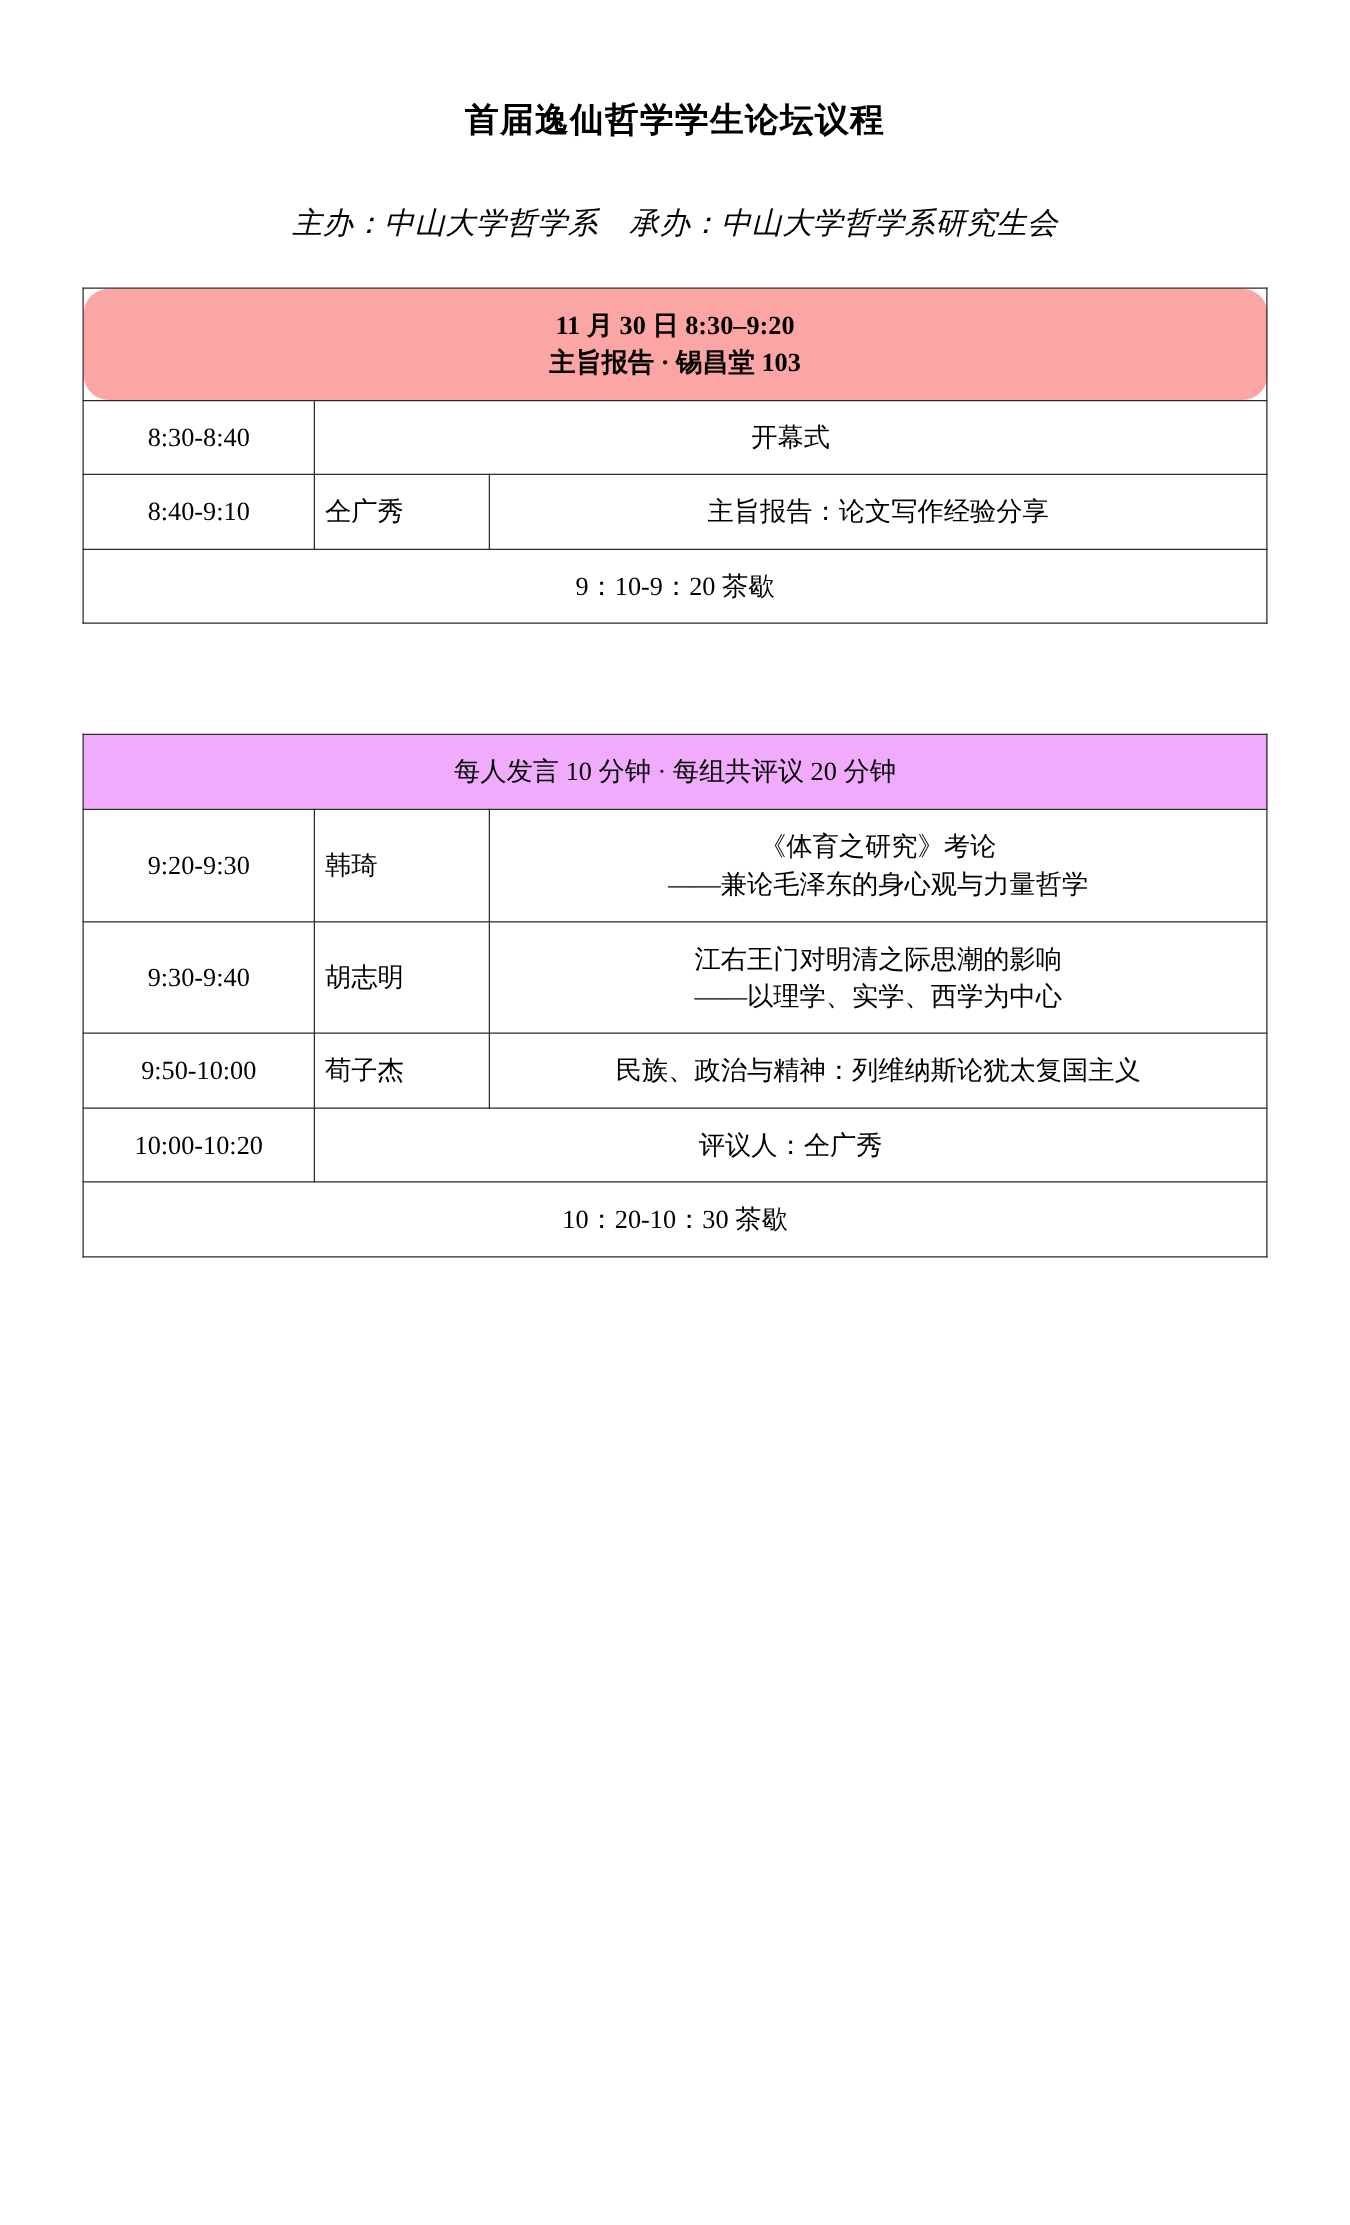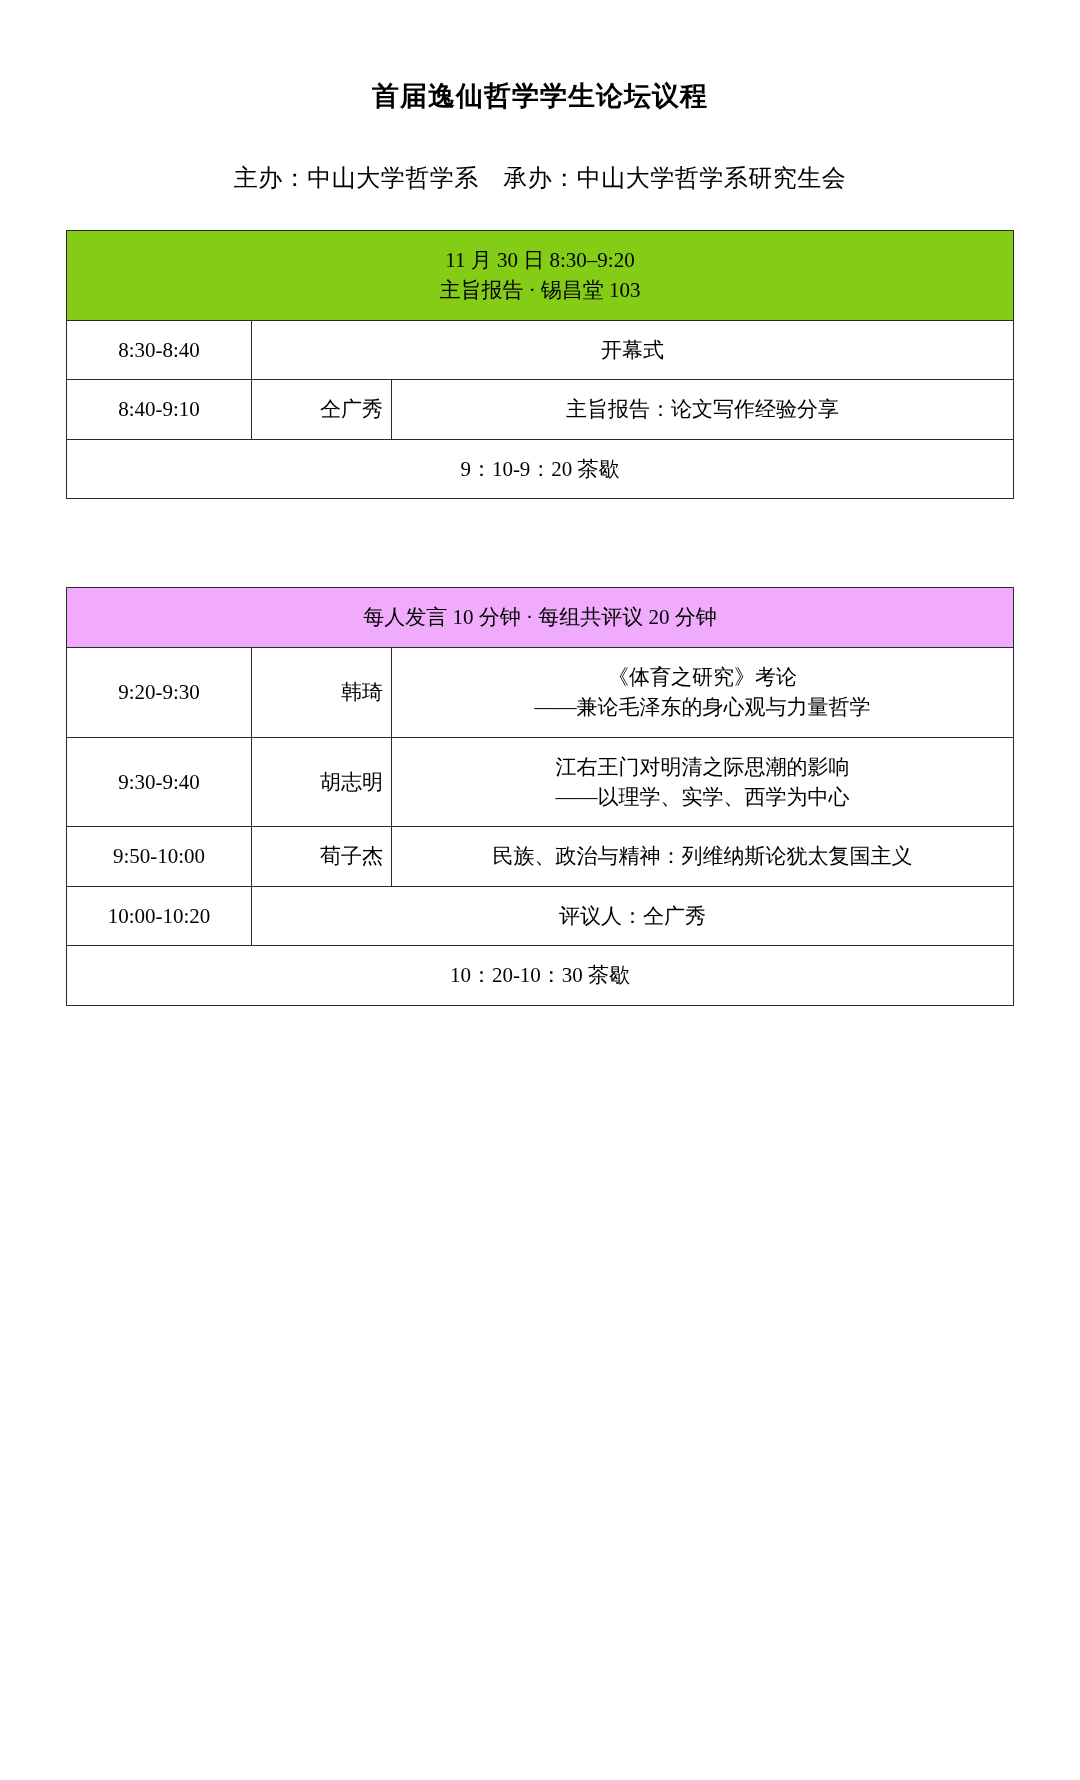--- a/index.html
+++ b/index.html
@@ -24,62 +24,64 @@
     font-size: 27px;
     font-weight: bold;
     letter-spacing: 1px;
     margin: 0 0 48px 0;
   }
   .doc-subtitle {
     text-align: center;
     font-size: 24px;
     margin: 0 0 36px 0;
     letter-spacing: 0.5px;
+    font-style: italic;
   }
   table.agenda {
     width: 100%;
     border-collapse: collapse;
     table-layout: fixed;
     margin-bottom: 62px;
   }
   table.agenda td {
     border: 1px solid #2b2b2b;
     padding: 14px 8px;
     font-size: 21px;
     vertical-align: middle;
     line-height: 1.45;
   }
   .col-time { width: 185px; }
   .col-name { width: 140px; }
 
   .sect-head td {
-    background: #84cc16;
+    background: #fca5a5;
     text-align: center;
-    font-weight: normal;
+    font-weight: bold;
     font-size: 23px;
     padding: 26px 8px 28px 8px;
     line-height: 1.7;
+    border-radius: 20px;
   }
   .sect-head .line2 { display: block; }
   .note-row td {
     background: #f0abfc;
     text-align: center;
     font-size: 21px;
     padding: 16px 8px;
   }
   .group-row td {
     background: #efefef;
     text-align: center;
     font-size: 20px;
     padding: 14px 8px;
     line-height: 1.6;
   }
   .group-row .g-line { display: block; }
   .c-time { text-align: center; font-size: 20px; }
-  .c-name { text-align: right; font-size: 21px; }
+  .c-name { text-align: left; font-size: 21px; }
   .c-topic { text-align: center; font-size: 21px; }
   .c-topic .sub { display: block; }
   .full-row td {
     text-align: center;
     font-size: 21px;
     padding: 18px 8px;
   }
   .spacer { height: 26px; }
 </style>
 </head>

